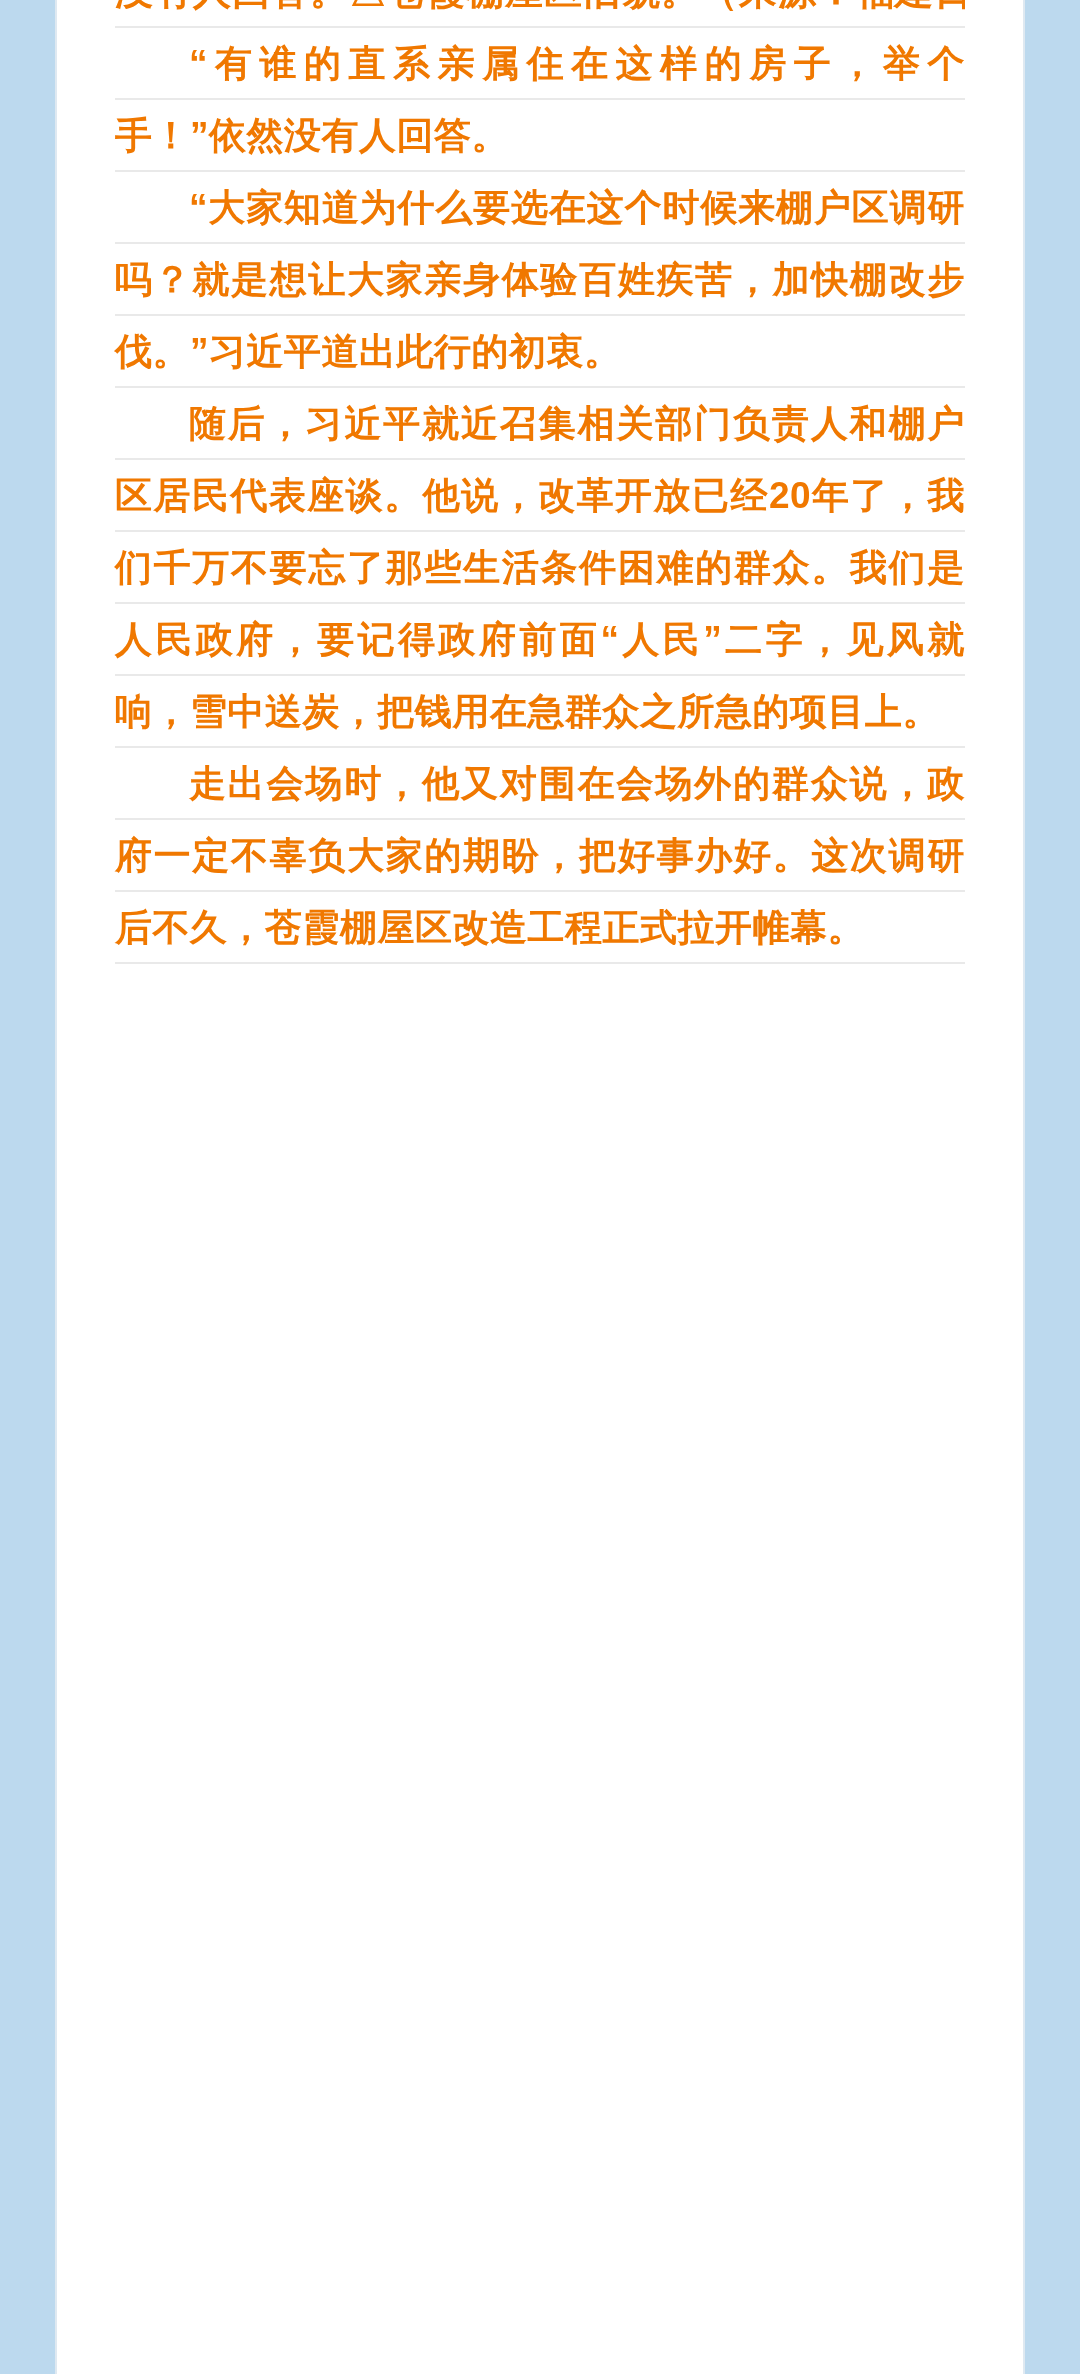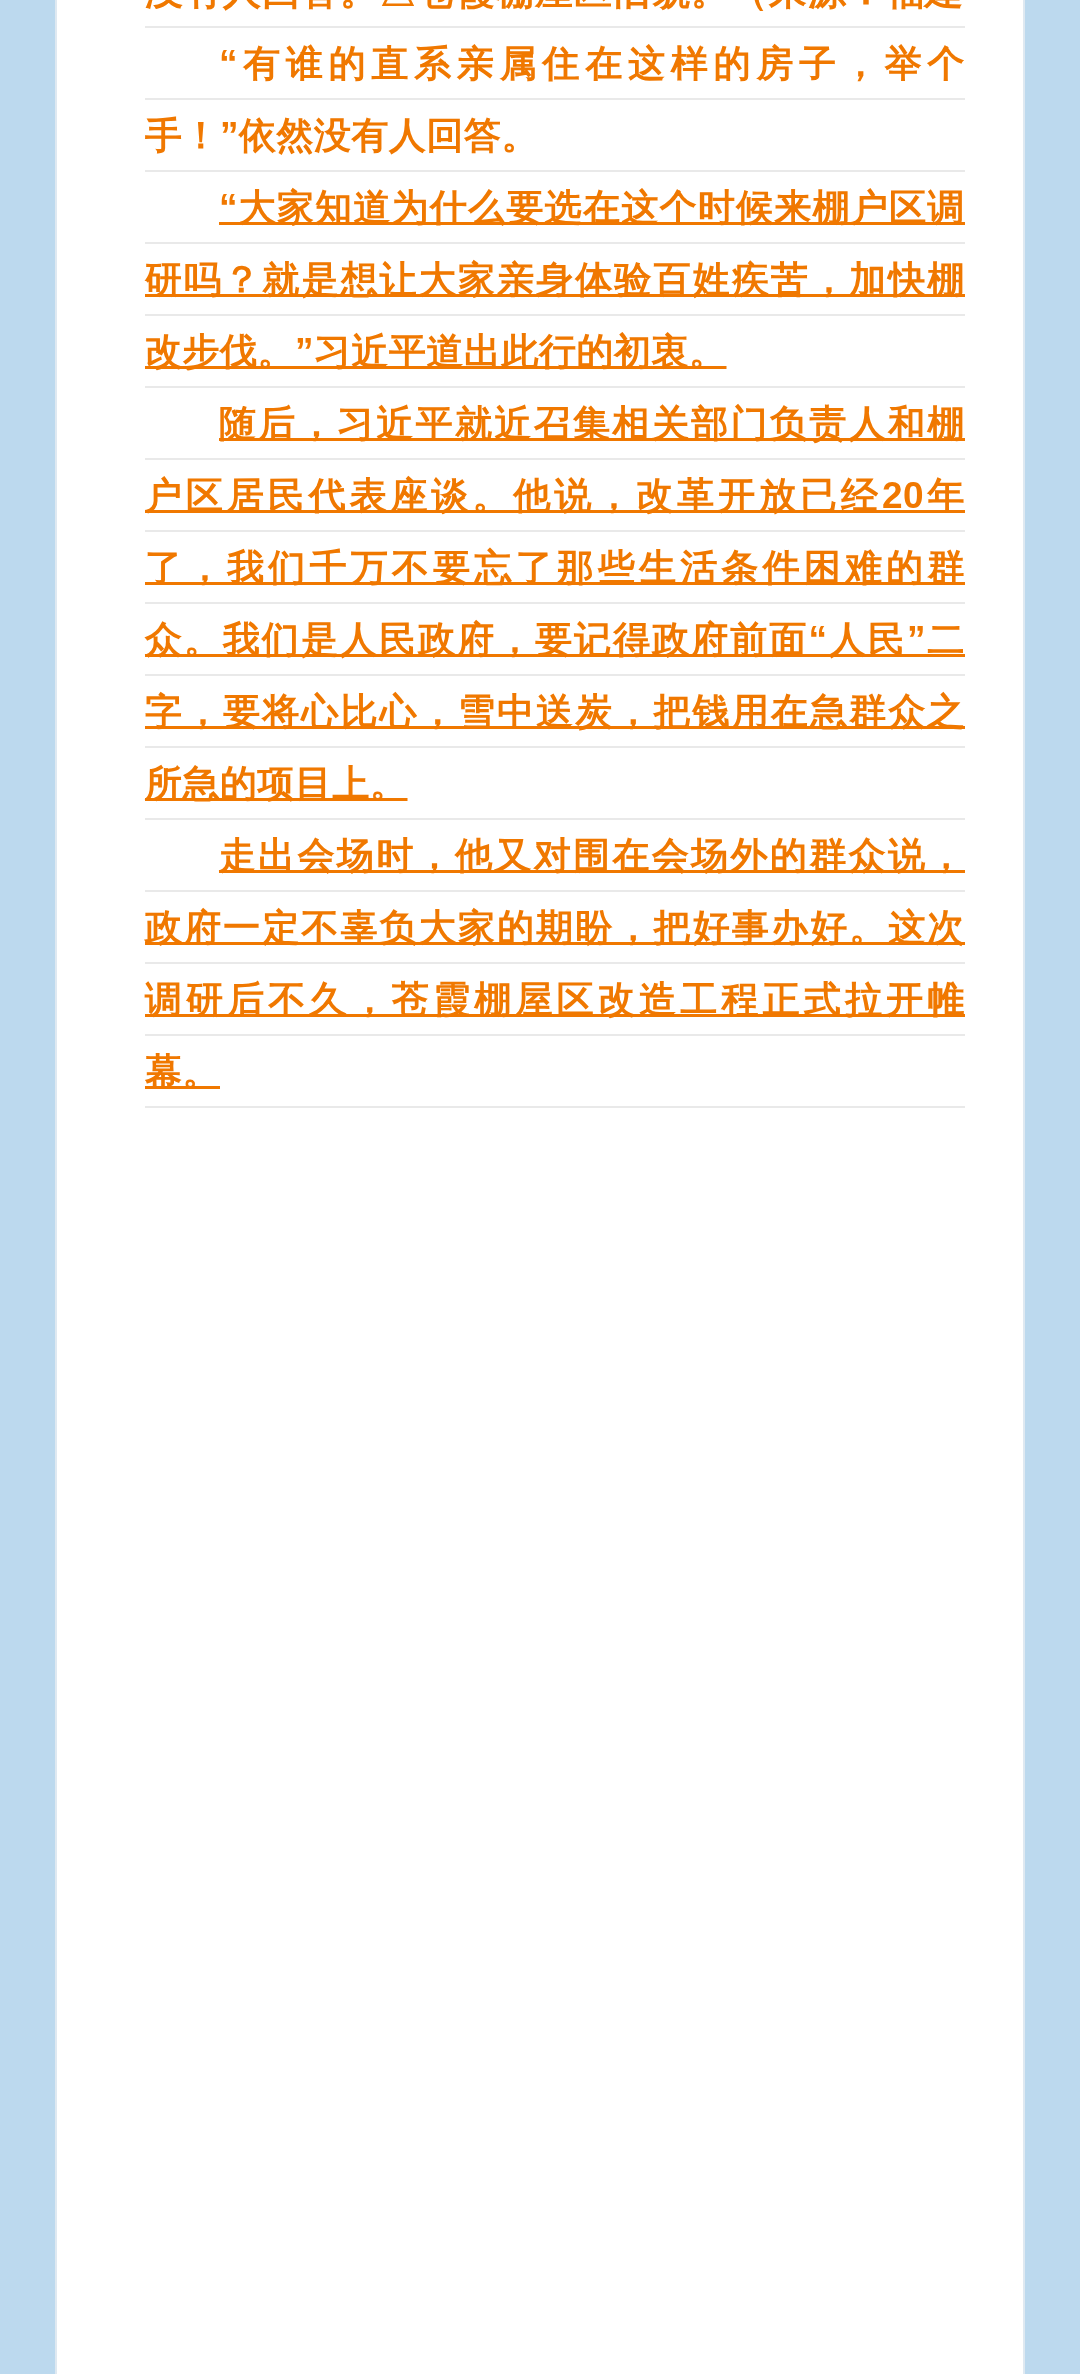--- a/index.html
+++ b/index.html
@@ -23,21 +23,21 @@
   .card {
     position: absolute;
     left: 55px;
     top: 0;
     width: 970px;
     min-height: 2374px;
     background: #ffffff;
     box-sizing: border-box;
   }
   .inner {
-    padding: 0 60px 0 90px;
+    padding: 0 60px 0 60px;
     border-radius: 13px;
   }
   
   .cut-row {
     position: relative;
     height: 26px;
     overflow: hidden;
   }
   .cut-row .cut-text {
     position: absolute;
@@ -64,21 +64,20 @@
     text-align: justify;
     text-indent: 74px;
     margin: 0;
     padding: 0;
     background-image: linear-gradient(to bottom, transparent 0, transparent 70px, #e9e9e9 70px, #e9e9e9 72px);
     background-size: 100% 72px;
     word-break: break-all;
   }
   .para + .para {
     margin-top: 0;
-    text-decoration: underline;
   }
   .rule {
     height: 2px;
     background: #e9e9e9;
     width: 100%;
   }
   
   .edge-line-left {
     position: absolute;
     left: 55px;
@@ -107,21 +106,21 @@
       <div class="cut-row">
         <div class="cut-text">
           <span>没有人回答。</span>
           <span class="cut-right">△苍霞棚屋区旧貌。（来源：福建日报）</span>
         </div>
       </div>
       <div class="rule"></div>
 
       <p class="para">“有谁的直系亲属住在这样的房子，举个手！”依然没有人回答。</p>
       <p class="para">“大家知道为什么要选在这个时候来棚户区调研吗？就是想让大家亲身体验百姓疾苦，加快棚改步伐。”习近平道出此行的初衷。</p>
-      <p class="para">随后，习近平就近召集相关部门负责人和棚户区居民代表座谈。他说，改革开放已经20年了，我们千万不要忘了那些生活条件困难的群众。我们是人民政府，要记得政府前面“人民”二字，要将心比心，雪中送炭，把钱用在急群众之所急的项目上。</p>
+      <p class="para">随后，习近平就近召集相关部门负责人和棚户区居民代表座谈。他说，改革开放已经20年了，我们千万不要忘了那些生活条件困难的群众。我们是人民政府，要记得政府前面“人民”二字，见风就响，雪中送炭，把钱用在急群众之所急的项目上。</p>
       <p class="para">走出会场时，他又对围在会场外的群众说，政府一定不辜负大家的期盼，把好事办好。这次调研后不久，苍霞棚屋区改造工程正式拉开帷幕。</p>
 
     </div>
   </div>
 
   <div class="edge-line-left"></div>
   <div class="edge-line-right"></div>
 
 </div>
 

